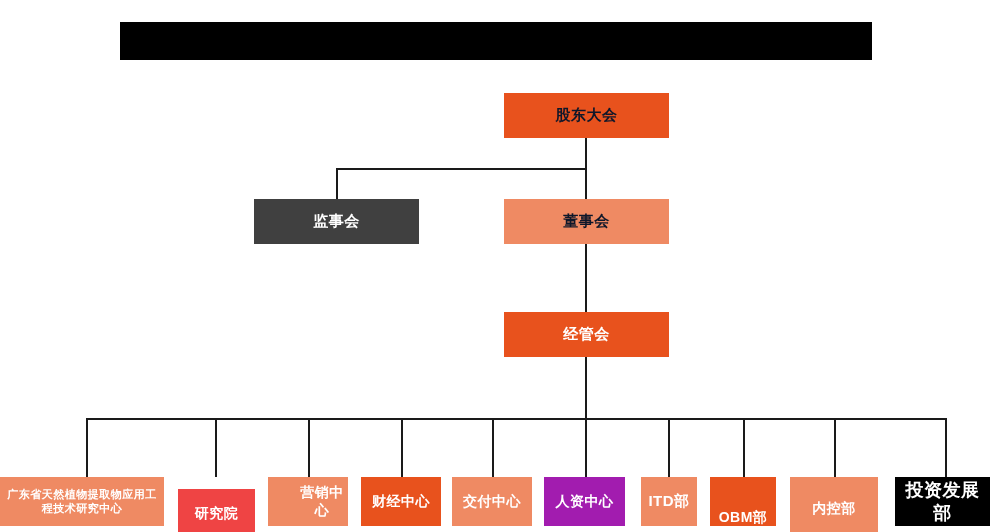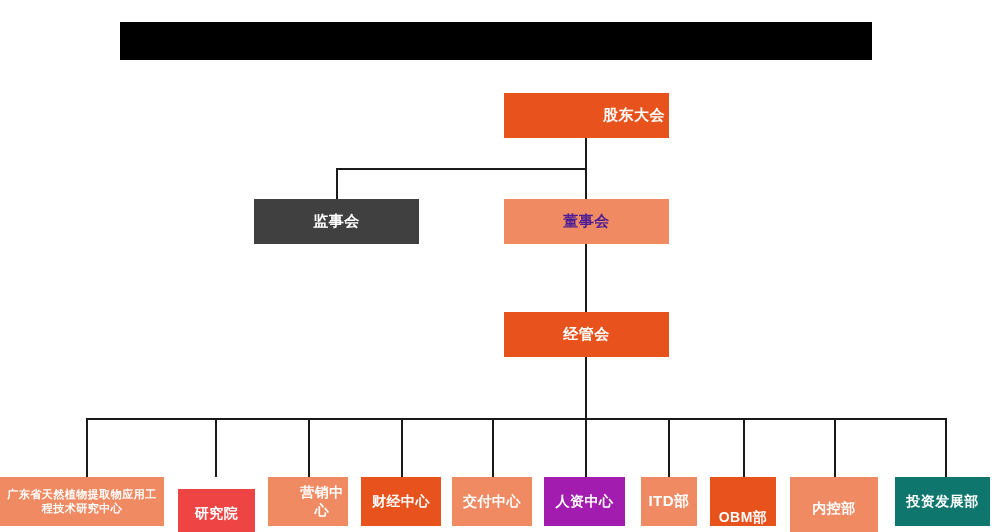--- a/index.html
+++ b/index.html
@@ -78,27 +78,27 @@
       <div class="conn v" style="left: 401px; top: 418px; background: rgb(26, 26, 26); height: 59px;"></div>
       <div class="conn v" style="left: 492px; top: 418px; background: rgb(26, 26, 26); height: 59px;"></div>
       <div class="conn v" style="left: 585px; top: 418px; background: rgb(26, 26, 26); height: 59px;"></div>
       <div class="conn v" style="left: 668px; top: 418px; background: rgb(26, 26, 26); height: 59px;"></div>
       <div class="conn v" style="left: 743px; top: 418px; background: rgb(26, 26, 26); height: 59px;"></div>
       <div class="conn v" style="left: 834px; top: 418px; background: rgb(26, 26, 26); height: 59px;"></div>
       <div class="conn v" style="left: 945px; top: 418px; background: rgb(26, 26, 26); height: 59px;"></div>
     </div>
 
   <div id="node-layer">
-      <div class="org-box dark" style="left: 504px; top: 93px; width: 165px; height: 45px; font-size: 15px; background: rgb(232, 82, 29); color: #ffffff; text-align: right;">
+      <div class="org-box dark" style="left: 504px; top: 93px; width: 165px; height: 45px; font-size: 15px; background: rgb(232, 82, 29); color: #0f172a;">
         <span class="box-label">股东大会</span>
       </div>
       <div class="org-box dark" style="left: 254px; top: 199px; width: 165px; height: 45px; font-size: 15px; background: #404040; color: rgb(255, 255, 255);">
         <span class="box-label">监事会</span>
       </div>
-      <div class="org-box light" style="left: 504px; top: 199px; width: 165px; height: 45px; font-size: 15px; background: rgb(239, 138, 99); color: #4c1d95;">
+      <div class="org-box light" style="left: 504px; top: 199px; width: 165px; height: 45px; font-size: 15px; background: rgb(239, 138, 99); color: #0f172a;">
         <span class="box-label">董事会</span>
       </div>
       <div class="org-box dark" style="left: 504px; top: 312px; width: 165px; height: 45px; font-size: 15px; background: rgb(232, 82, 29); color: rgb(255, 255, 255);">
         <span class="box-label">经管会</span>
       </div>
       <div class="org-box light" style="left: 0px; top: 477px; width: 164px; height: 49px; font-size: 11px; background: rgb(239, 138, 99); color: rgb(255, 255, 255);">
         <span class="box-label">广东省天然植物提取物应用工程技术研究中心</span>
       </div>
       <div class="org-box dark" style="left: 178px; top: 477px; width: 77px; height: 49px; font-size: 14px; background: #ef4444; color: rgb(255, 255, 255); margin-top: 12px;">
         <span class="box-label">研究院</span>
@@ -117,18 +117,18 @@
       </div>
       <div class="org-box light" style="left: 641px; top: 477px; width: 56px; height: 49px; font-size: 15px; background: rgb(239, 138, 99); color: rgb(255, 255, 255);">
         <span class="box-label">ITD部</span>
       </div>
       <div class="org-box dark" style="left: 710px; top: 477px; width: 66px; height: 49px; font-size: 14px; background: rgb(232, 82, 29); color: rgb(255, 255, 255); align-items: flex-end;">
         <span class="box-label">OBM部</span>
       </div>
       <div class="org-box light" style="left: 790px; top: 477px; width: 88px; height: 64px; font-size: 14px; background: rgb(239, 138, 99); color: rgb(255, 255, 255);">
         <span class="box-label">内控部</span>
       </div>
-      <div class="org-box dark" style="left: 895px; top: 477px; width: 95px; height: 49px; font-size: 14px; background: #0f766e; color: rgb(255, 255, 255);">
+      <div class="org-box dark" style="left: 895px; top: 477px; width: 95px; height: 49px; font-size: 18px; background: #000000; color: rgb(255, 255, 255);">
         <span class="box-label">投资发展部</span>
       </div>
     </div>
 
 </div>
 
 </body></html>

